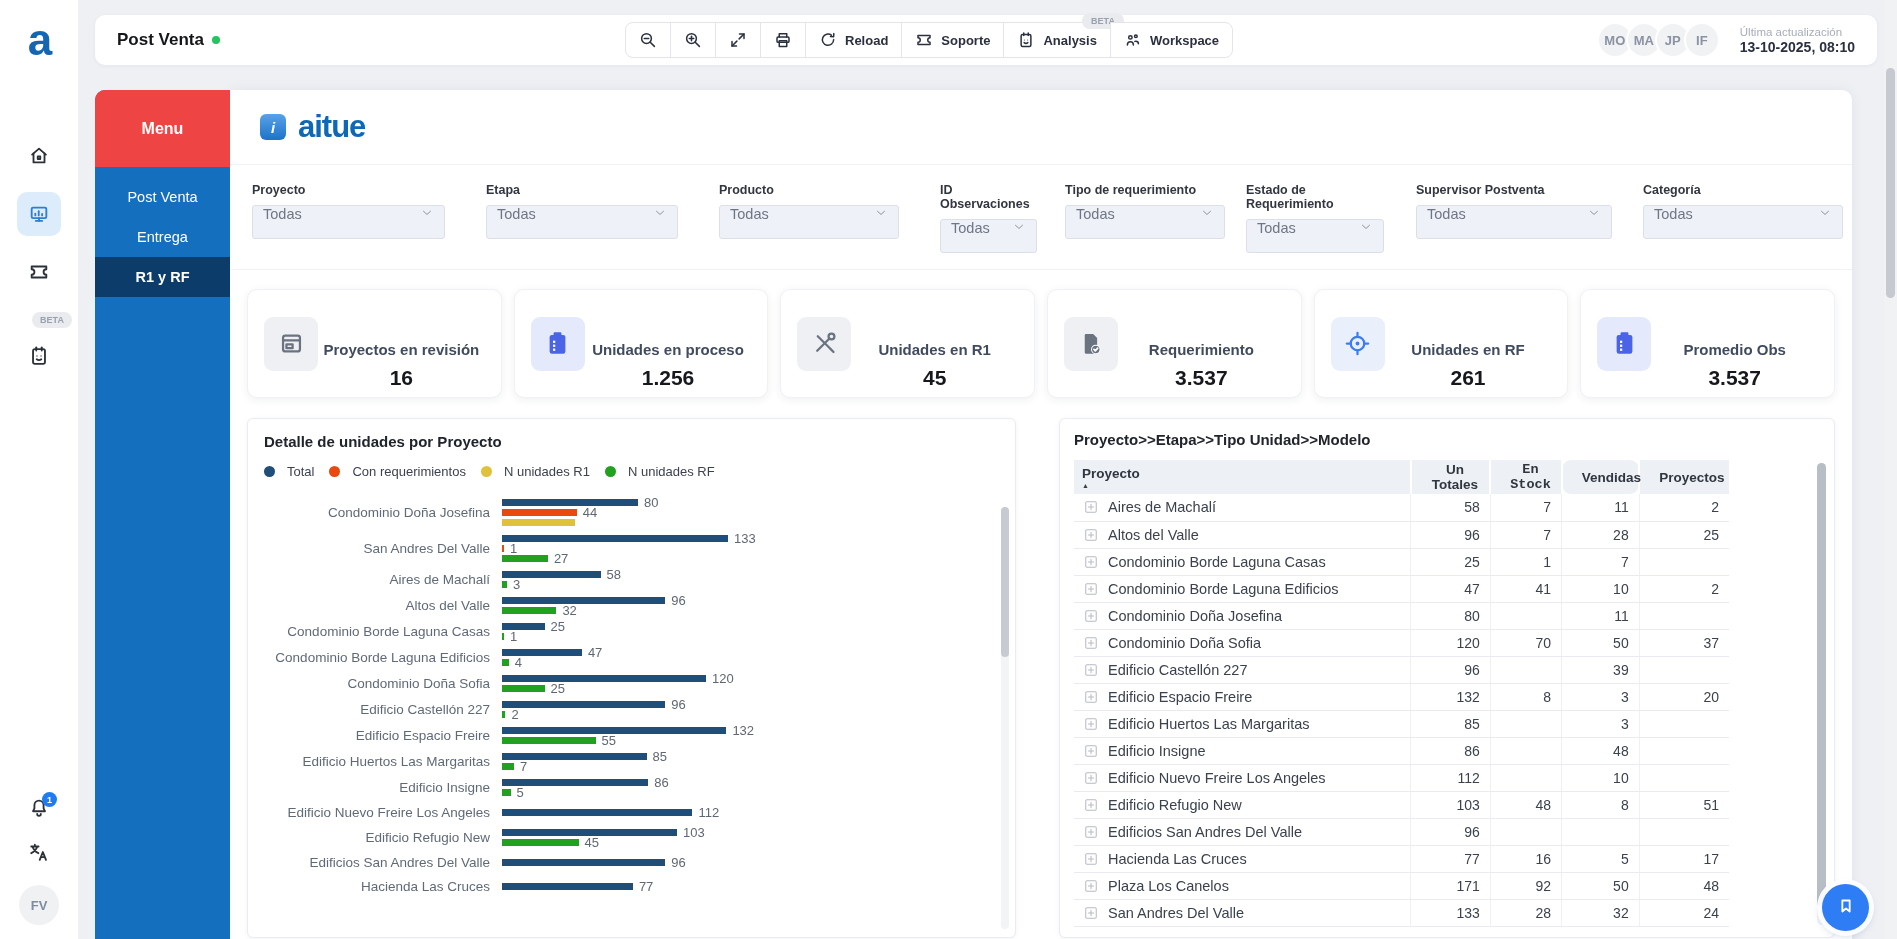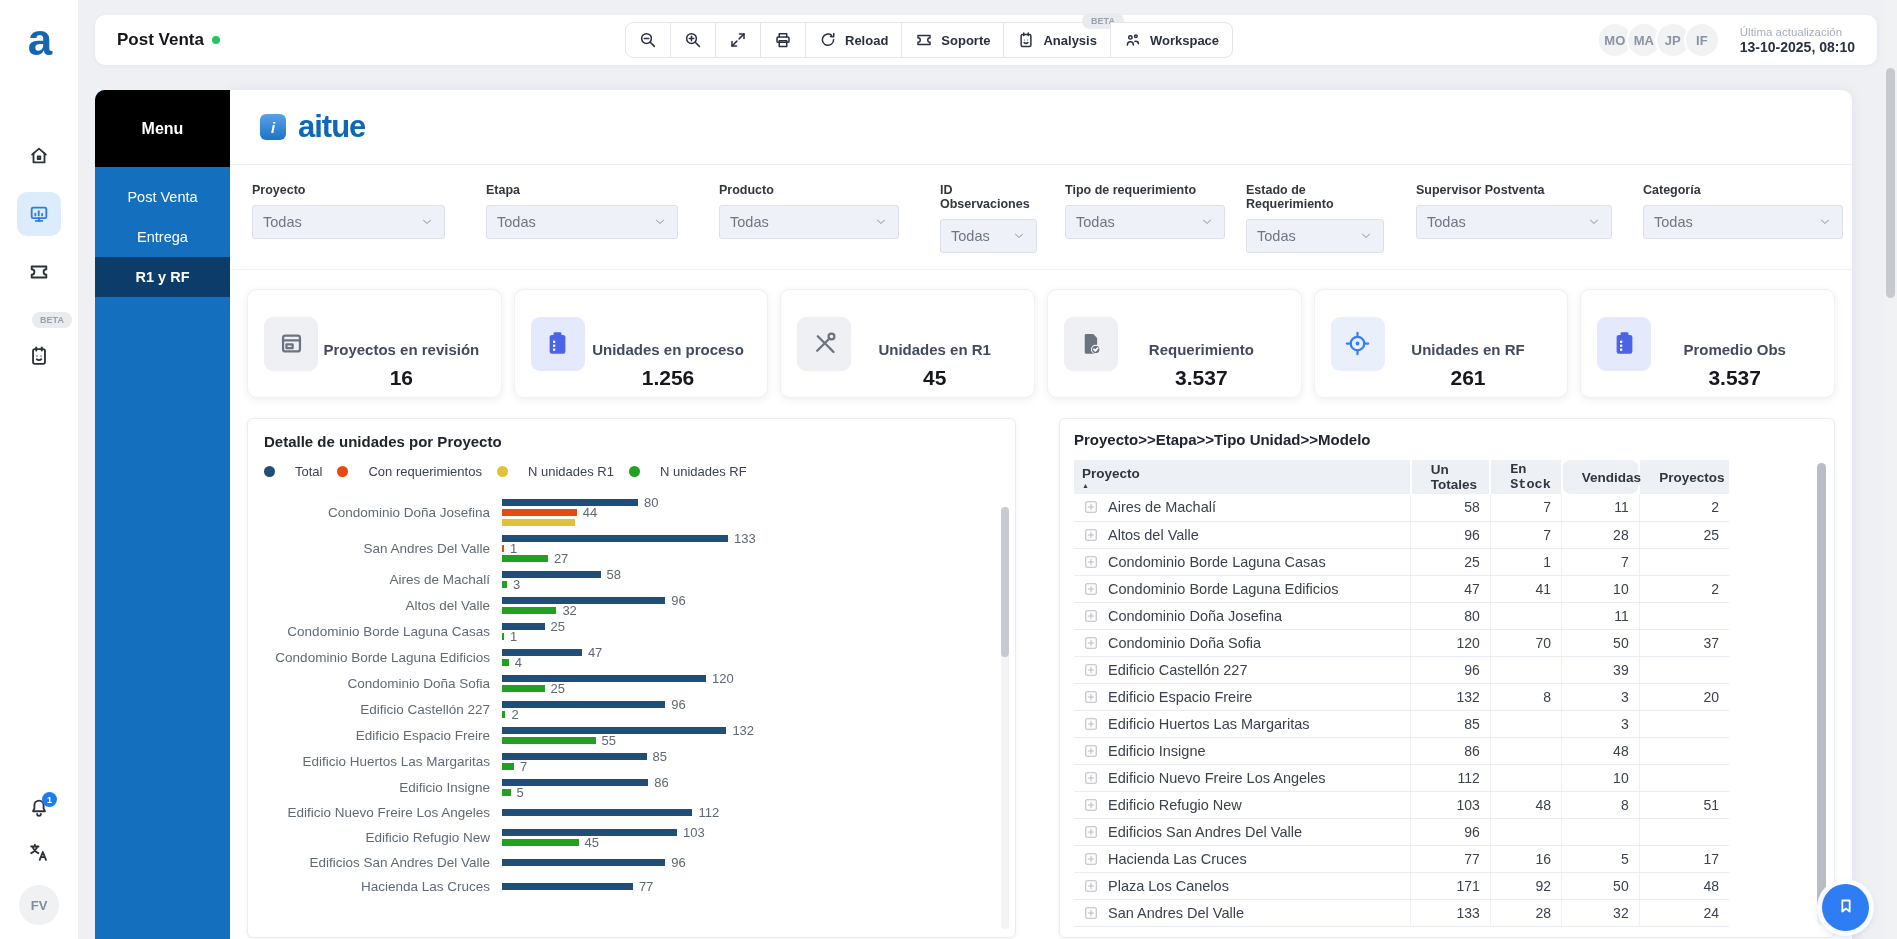--- a/index.html
+++ b/index.html
@@ -35,74 +35,74 @@
   .tb-beta { position:absolute; top:-10px; right:-14px; font-size:9px; font-weight:bold; color:#9aa1ad; background:#e9ebef; border-radius:8px; padding:3px 9px; }
   .tb-right { position:absolute; right:22px; top:50%; transform:translateY(-50%); display:flex; align-items:center; gap:20px; }
   .avatars { display:flex; }
   .avatar { width:36px; height:36px; border-radius:50%; background:#f1f2f4; color:#8b93a3; font-size:13px; font-weight:bold; display:flex; align-items:center; justify-content:center; margin-left:-7px; border:2px solid #fff; }
   .avatar:first-child { margin-left:0; }
   .last-update .lu-label { font-size:11.5px; color:#a6adba; }
   .last-update .lu-value { font-size:14px; font-weight:bold; color:#2a3040; margin-top:1px; }
 
   
   .menu-panel { position:absolute; left:95px; top:90px; width:135px; height:849px; background:#1470be; border-top-left-radius:10px; z-index:3; overflow:hidden; }
-  .menu-header { height:77px; background:#000000; color:#fff; font-size:16px; font-weight:bold; display:flex; align-items:center; justify-content:center; }
+  .menu-header { height:77px; background:#ef4444; color:#fff; font-size:16px; font-weight:bold; display:flex; align-items:center; justify-content:center; }
   .menu-items { padding-top:10px; }
   .menu-item { height:40px; display:flex; align-items:center; justify-content:center; color:#fff; font-size:14.5px; cursor:pointer; }
   .menu-item.selected { background:#0c3c69; font-weight:bold; }
 
   
   .main-card { position:absolute; left:230px; top:90px; width:1622px; height:870px; background:#fff; border-radius:0 10px 10px 0; box-shadow:0 0 14px rgba(20,40,80,.06); z-index:2; }
   .brand-row { height:75px; display:flex; align-items:center; padding-left:30px; gap:12px; border-bottom:1px solid #f0f1f4; }
   .info-tile { width:26px; height:26px; border-radius:6px; background:linear-gradient(180deg,#5aa1e8,#1b74c8); color:#fff; font-size:15px; font-weight:bold; font-style:italic; display:flex; align-items:center; justify-content:center; cursor:pointer; }
   .brand-name { font-size:31px; font-weight:bold; color:#0e68b5; letter-spacing:-1px; }
 
   
   .filters-row { height:105px; border-bottom:1px solid #f1f2f5; display:flex; padding-top:18px; }
   .filter { display:flex; flex-direction:column; }
   .filter-label { font-size:12.5px; font-weight:bold; color:#32363f; margin-bottom:8px; }
-  .select-box { height:34px; background:#eef1f8; border:1px solid #dcdfe8; border-radius:3px; display:flex; align-items:center; justify-content:space-between; padding:0 10px; cursor:pointer; }
+  .select-box { height:34px; background:#eef1f8; border:1px solid #dcdfe8; border-radius:3px; display:flex; align-items:flex-start; justify-content:space-between; padding:0 10px; cursor:pointer; }
   .select-value { font-size:14.5px; color:#6f7683; }
   .select-box svg { width:14px; height:14px; color:#8a919e; }
 
   
   .kpi-row { display:flex; gap:12px; padding:19px 17px 0 17px; }
   .kpi-card { flex:1; height:109px; background:#fff; border:1px solid #f0f1f4; border-radius:10px; box-shadow:0 2px 8px rgba(25,40,70,.07); display:flex; align-items:center; padding:0 16px; }
   .kpi-icon { width:54px; height:54px; border-radius:9px; display:flex; align-items:center; justify-content:center; flex-shrink:0; }
   .kpi-icon svg { width:27px; height:27px; }
   .kpi-body { flex:1; display:flex; flex-direction:column; align-items:center; text-align:center; padding:0 4px; }
   .kpi-title { font-size:15px; font-weight:bold; color:#414b5e; line-height:1.25;margin-top:44px; }
   .kpi-value { font-size:21px; font-weight:bold; color:#16181d; margin-top:6px; }
 
   
   .panels-row { display:flex; padding:20px 17px 0 17px; gap:43px; }
   .panel { background:#fff; border:1px solid #e9ecf1; border-radius:6px; box-shadow:0 1px 5px rgba(25,40,70,.05); position:relative; height:520px; overflow:hidden; }
   .panel-title { font-size:15px; font-weight:bold; color:#20242c; }
 
   
   .chart-panel { width:769px; padding:14px 16px; }
   .legend { display:flex; align-items:center; gap:15px; margin-top:14px; }
-  .legend-item { display:flex; align-items:center; gap:20px; font-size:13px; color:#3c4250; cursor:pointer; }
+  .legend-item { display:flex; align-items:center; gap:12px; font-size:13px; color:#3c4250; cursor:pointer; }
   .legend-dot { width:11px; height:11px; border-radius:50%; }
   .chart-plot { margin-top:20px; }
   .chart-cat { display:flex; align-items:center; margin-bottom:9px; }
   .cat-label { width:238px; padding-right:12px; text-align:right; font-size:13.5px; color:#606a77; flex-shrink:0; }
   .cat-bars { display:flex; flex-direction:column; gap:3px; flex:1; }
   .bar-row { display:flex; align-items:center; gap:6px; height:7px; }
   .bar { height:7px; cursor:pointer; }
   .bar-val { font-size:13px; color:#5f6773; line-height:1; }
   .chart-scroll { position:absolute; right:6px; top:88px; bottom:8px; width:8px; background:#f3f4f6; border-radius:4px; }
   .chart-scroll .thumb { position:absolute; top:0; left:0; width:8px; height:150px; background:#c7cad1; border-radius:4px; }
 
   
   .table-panel { flex:1; padding:12px 14px; }
   .tbl { width:655px; margin-top:12px; border-collapse:collapse; table-layout:fixed; }
   .tbl th { background:#edf0f5; font-size:13.5px; font-weight:bold; color:#30363f; height:34px; padding:0 10px; border-left:2px solid #fff; vertical-align:middle; }
   .tbl th:first-child { border-left:none; text-align:left; padding-left:8px; }
-  .tbl th.num { text-align:left;padding-left:19px; }
+  .tbl th.num { text-align:center;padding-left:19px; }
   .sort-arrow { display:block; font-size:7px; color:#3a4049; margin-top:1px; }
   .tbl td { height:27px; font-size:14.5px; color:#3b424d; border-bottom:1px solid #e9ebf0; padding:0 10px; white-space:nowrap; overflow:hidden; }
   .tbl td.num { text-align:right; border-left:1px solid #eef0f4; font-size:14px; }
   .cell-name { display:flex; align-items:center; gap:10px; }
   .expand-icon { width:14px; height:14px; color:#b7bcc4; flex-shrink:0; cursor:pointer; }
   .expand-icon svg { width:14px; height:14px; display:block; }
   .tbl-scroll { position:absolute; right:8px; top:44px; bottom:12px; width:9px; background:#f3f4f6; border-radius:5px; }
   .tbl-scroll .thumb { position:absolute; top:0; left:0; width:9px; height:96%; background:#b9bdc5; border-radius:5px; }
 
   

